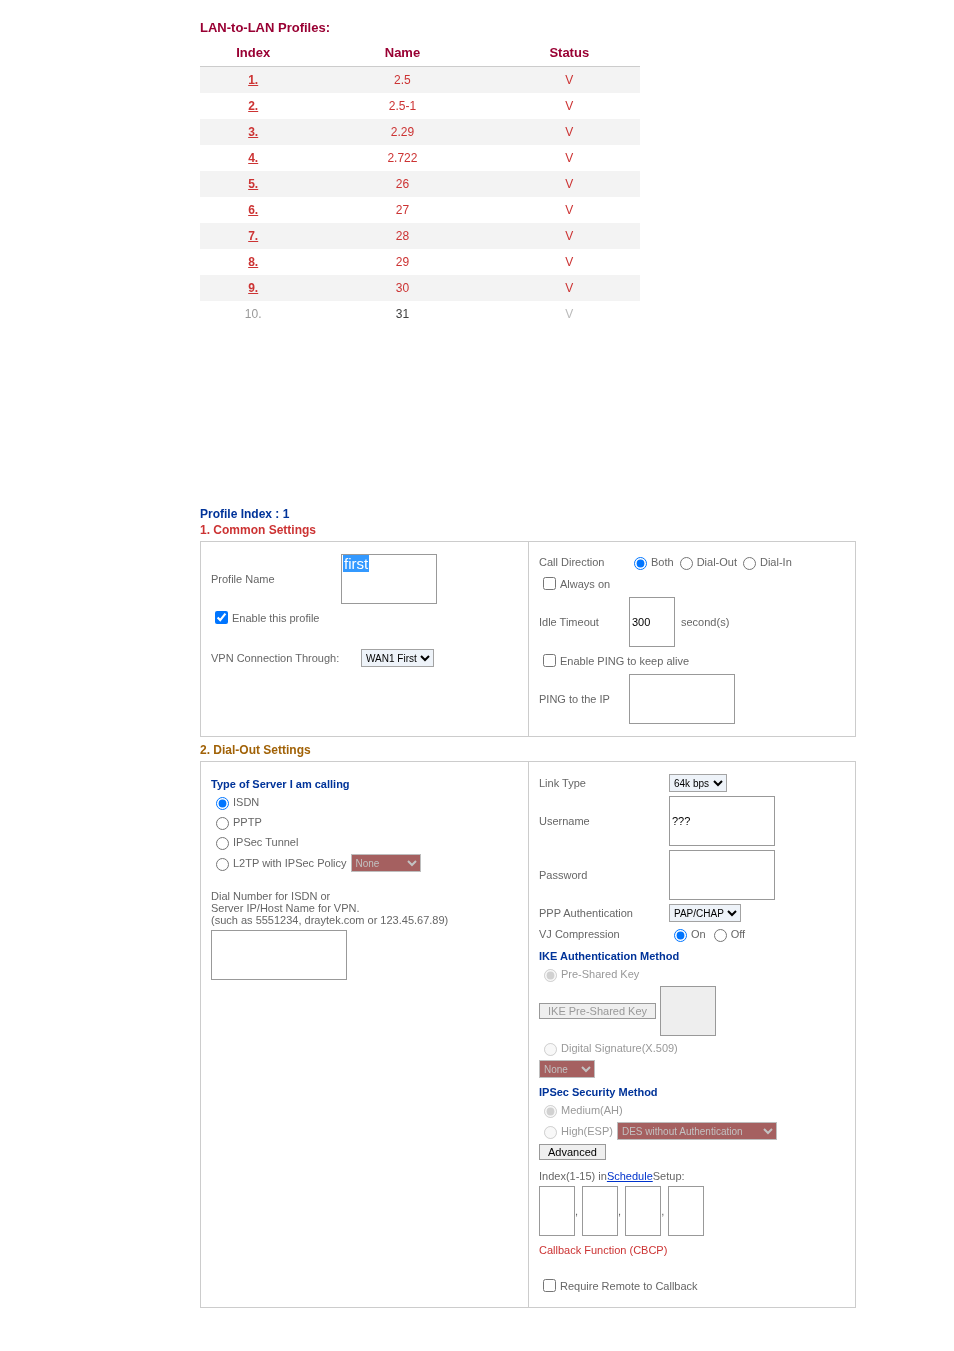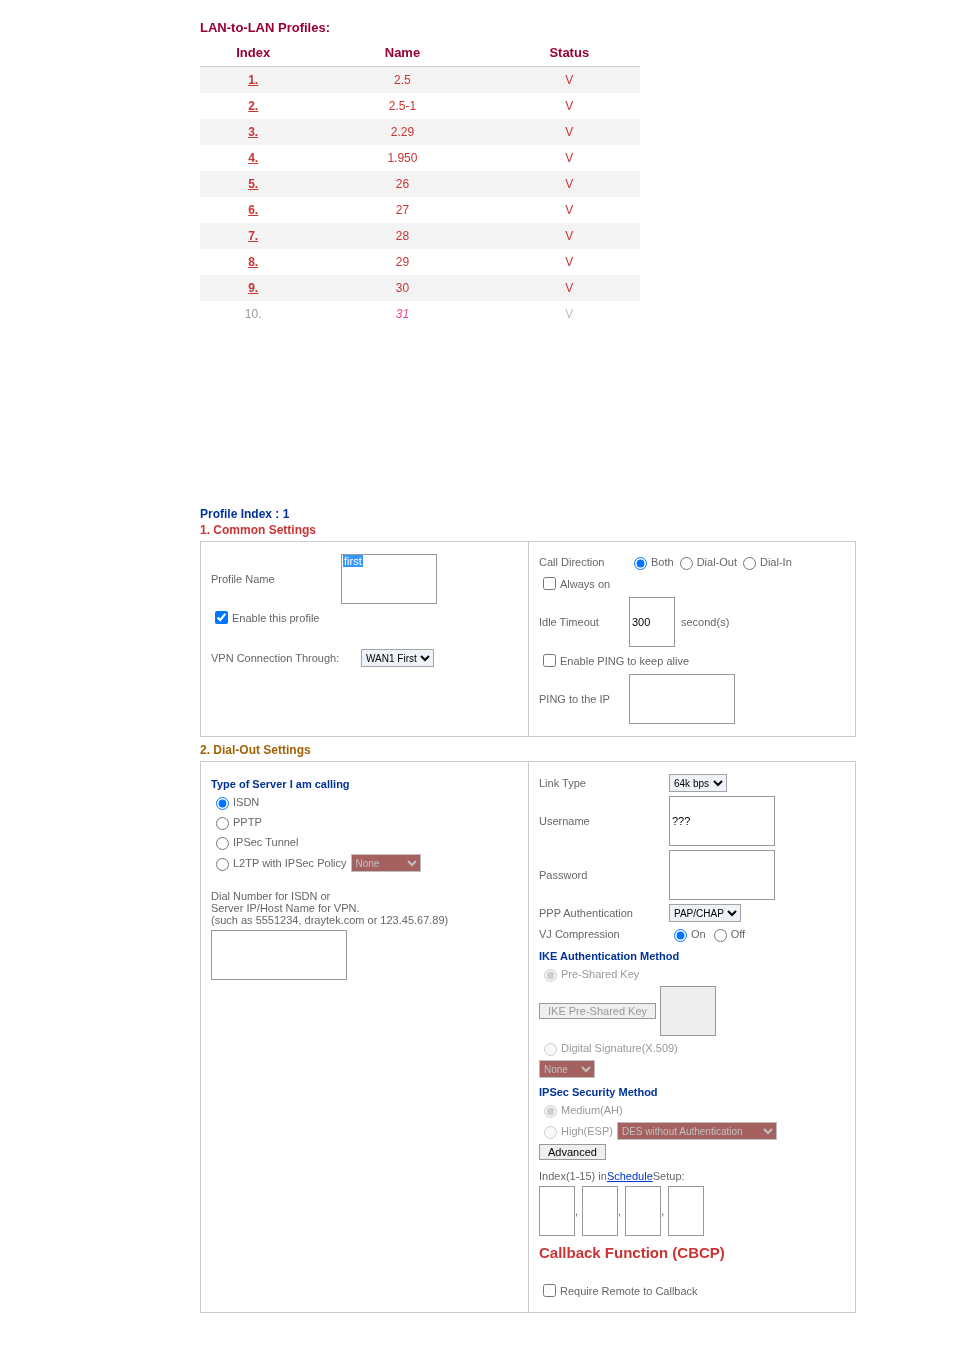--- a/index.html
+++ b/index.html
@@ -34,21 +34,21 @@
     color: #cc3333;
     font-size: 12px;
   }
   table.profiles tr.alt td { background: #f3f3f3; }
   table.profiles td.idx a {
     color: #cc3333;
     text-decoration: underline;
     font-weight: bold;
   }
   table.profiles td.idx-disabled { color: #999; }
-  table.profiles td.name-disabled { color: #ec4899; font-style: italic; }
+  table.profiles td.name-disabled { color: #404040; }
   table.profiles td.status-disabled { color: #bbb; }
 
   .profile-header {
     color: #003399;
     font-weight: bold;
     font-size: 12px;
     margin-top: 40px;
   }
   .common-header {
     color: #cc3333;
@@ -111,22 +111,22 @@
     vertical-align: middle;
   }
   .subhead {
     color: #003399;
     font-weight: bold;
     font-size: 11px;
     margin: 8px 0 4px;
   }
   .subhead-red {
     color: #cc3333;
-    font-weight: bold;
-    font-size: 15px;
+    font-weight: normal;
+    font-size: 11px;
     margin: 8px 0 20px;
   }
   .grey { color: #999; }
   .btn {
     background: #efefef;
     border: 1px solid #999;
     font-size: 11px;
     padding: 1px 8px;
     cursor: pointer;
   }
@@ -160,21 +160,21 @@
         <td>2.5-1</td>
         <td>V</td>
       </tr>
       <tr class="alt">
         <td class="idx"><a href="#">3.</a></td>
         <td>2.29</td>
         <td>V</td>
       </tr>
       <tr>
         <td class="idx"><a href="#">4.</a></td>
-        <td>1.950</td>
+        <td>2.722</td>
         <td>V</td>
       </tr>
       <tr class="alt">
         <td class="idx"><a href="#">5.</a></td>
         <td>26</td>
         <td>V</td>
       </tr>
       <tr>
         <td class="idx"><a href="#">6.</a></td>
         <td>27</td>
@@ -206,21 +206,21 @@
 <div style="height:140px"></div>
 <div class="profile-header">Profile Index : 1</div>
 <div class="common-header">1. Common Settings</div>
 
 <div class="form-grid">
   <div class="form-col">
     <div class="row">
       <span class="lbl">Profile Name</span>
       <span style="position:relative;display:inline-block;">
         <input type="text" style="width: 90px;">
-        <span class="sel-hl" style="position:absolute;left:2px;top:1px;font-size:11px">first</span>
+        <span class="sel-hl" style="position:absolute;left:2px;top:1px;font-size:15px">first</span>
       </span>
     </div>
     <div class="row">
       <input type="checkbox" checked="" style="">
       <span>Enable this profile</span>
     </div>
     <div style="height:14px"></div>
     <div class="row">
       <span class="lbl" style="min-width:150px">VPN Connection Through:</span>
       <select><option>WAN1 First</option></select>

